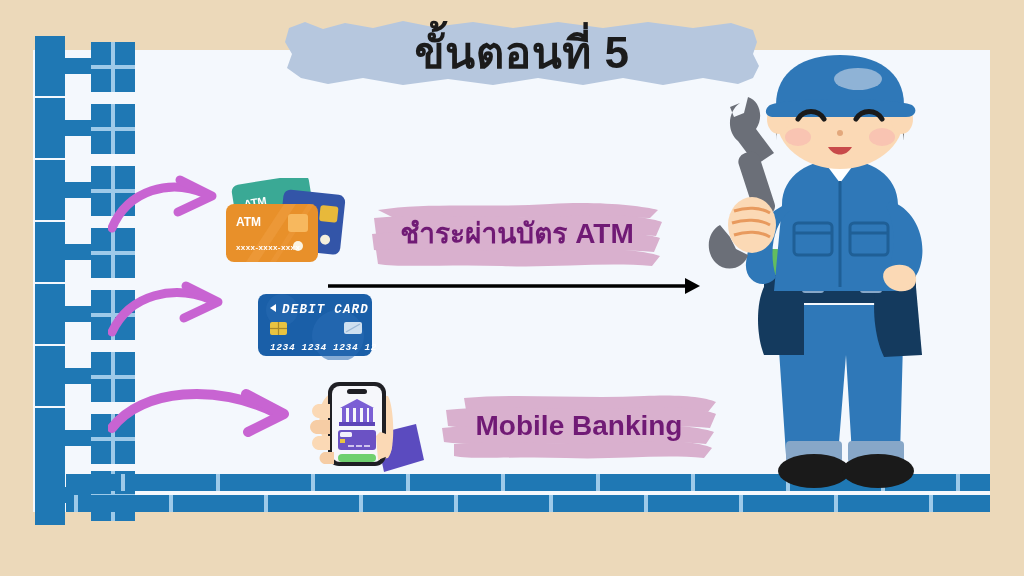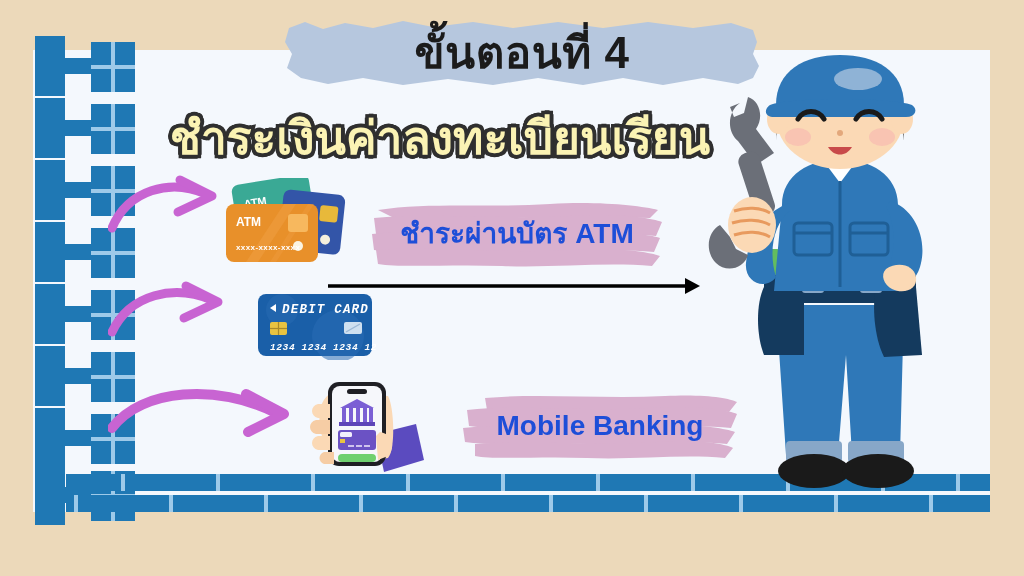--- a/index.html
+++ b/index.html
@@ -157,21 +157,21 @@
   .highlight-wrap svg { display: block; }
   .highlight-label {
     position: absolute;
     left: 0; top: 0;
     width: 100%; height: 100%;
     display: flex;
     align-items: center;
     justify-content: center;
     font-size: 28px;
     font-weight: bold;
-    color: #1d4ed8;
+    color: #701a75;
     box-sizing: border-box;
   }
 
   
   .art { position: absolute; }
   .art svg { display: block; }
 </style>
 </head>
 <body>
 
@@ -247,24 +247,23 @@
       <div class="tile-sep" style="left:863px; top:21px;"></div>
     </div>
   </div>
 
   <div id="banner">
     <svg width="478" height="72" viewBox="0 0 478 72">
       <path d="M6,10 L22,4 L40,11 L62,5 L90,10 L120,3 L150,9 L190,4 L230,10 L275,4 L320,10 L365,4 L410,10 L448,5 L470,12
                L474,24 L470,36 L476,48 L470,60 L455,66 L420,60 L380,67 L340,60 L300,67 L255,60 L210,67 L165,61 L120,67
                L80,60 L45,66 L18,60 L4,50 L9,36 L2,24 Z" fill="#b6c7de"></path>
     </svg>
-    <div id="banner-text">ขั้นตอนที่ 4</div>
-  </div>
-
-  <div id="subtitle">ชำระเงินค่าลงทะเบียนเรียน</div>
+    <div id="banner-text">ขั้นตอนที่ 5</div>
+  </div>
+
 
   <div class="curved-arrow" style="left:108px; top:172px;">
     <svg width="118" height="62" viewBox="0 0 118 62">
       <path d="M4,56 C20,18 62,6 98,22" stroke="#c864d2" stroke-width="9" fill="none" stroke-linecap="round"></path>
       <path d="M72,8 L104,24 L70,40" stroke="#c864d2" stroke-width="9" fill="none" stroke-linecap="round" stroke-linejoin="round"></path>
     </svg>
   </div>
 
   <div class="curved-arrow" style="left:108px; top:278px;">
     <svg width="128" height="62" viewBox="0 0 128 62">
@@ -372,21 +371,21 @@
 
       <path d="M18,28 C10,30 10,40 18,42 L30,42 L30,28 Z" fill="#fbd9b5"></path>
       <path d="M16,44 C8,46 8,56 16,58 L30,58 L30,44 Z" fill="#f6cda5"></path>
       <path d="M18,60 C10,62 10,72 18,74 L30,74 L30,60 Z" fill="#fbd9b5"></path>
       <path d="M24,76 C18,78 18,86 24,88 L34,88 L34,76 Z" fill="#f6cda5"></path>
 
       <path d="M80,56 C92,58 96,70 88,80 L78,84 L76,60 Z" fill="#fbd9b5"></path>
     </svg>
   </div>
 
-  <div class="highlight-wrap" style="left:461px; top:390px; width:278px; height:72px;text-align:center;">
+  <div class="highlight-wrap" style="left:440px; top:390px; width:278px; height:72px;text-align:center;">
     <svg width="278" height="72" viewBox="0 0 278 72">
       <path d="M24,8 C76,3 140,9 204,6 C244,4 268,8 276,12 L268,22 C228,18 186,24 144,22 C98,20 52,24 26,20 Z" fill="#d9b0ce"></path>
       <path d="M6,20 C56,14 122,22 190,18 C236,15 266,20 276,24 L270,38 C226,34 178,40 130,38 C84,36 36,40 8,36 Z" fill="#d9b0ce"></path>
       <path d="M2,38 C50,32 118,40 186,36 C232,33 262,38 274,42 L266,54 C222,50 176,56 128,54 C80,52 32,56 4,52 Z" fill="#d9b0ce"></path>
       <path d="M14,54 C62,50 128,56 196,52 C238,49 264,54 272,58 L264,68 C220,64 174,70 126,68 C78,66 34,70 14,66 Z" fill="#d9b0ce"></path>
     </svg>
     <div class="highlight-label">Mobile Banking</div>
   </div>
 
   <div class="art" style="left:690px; top:55px;">

